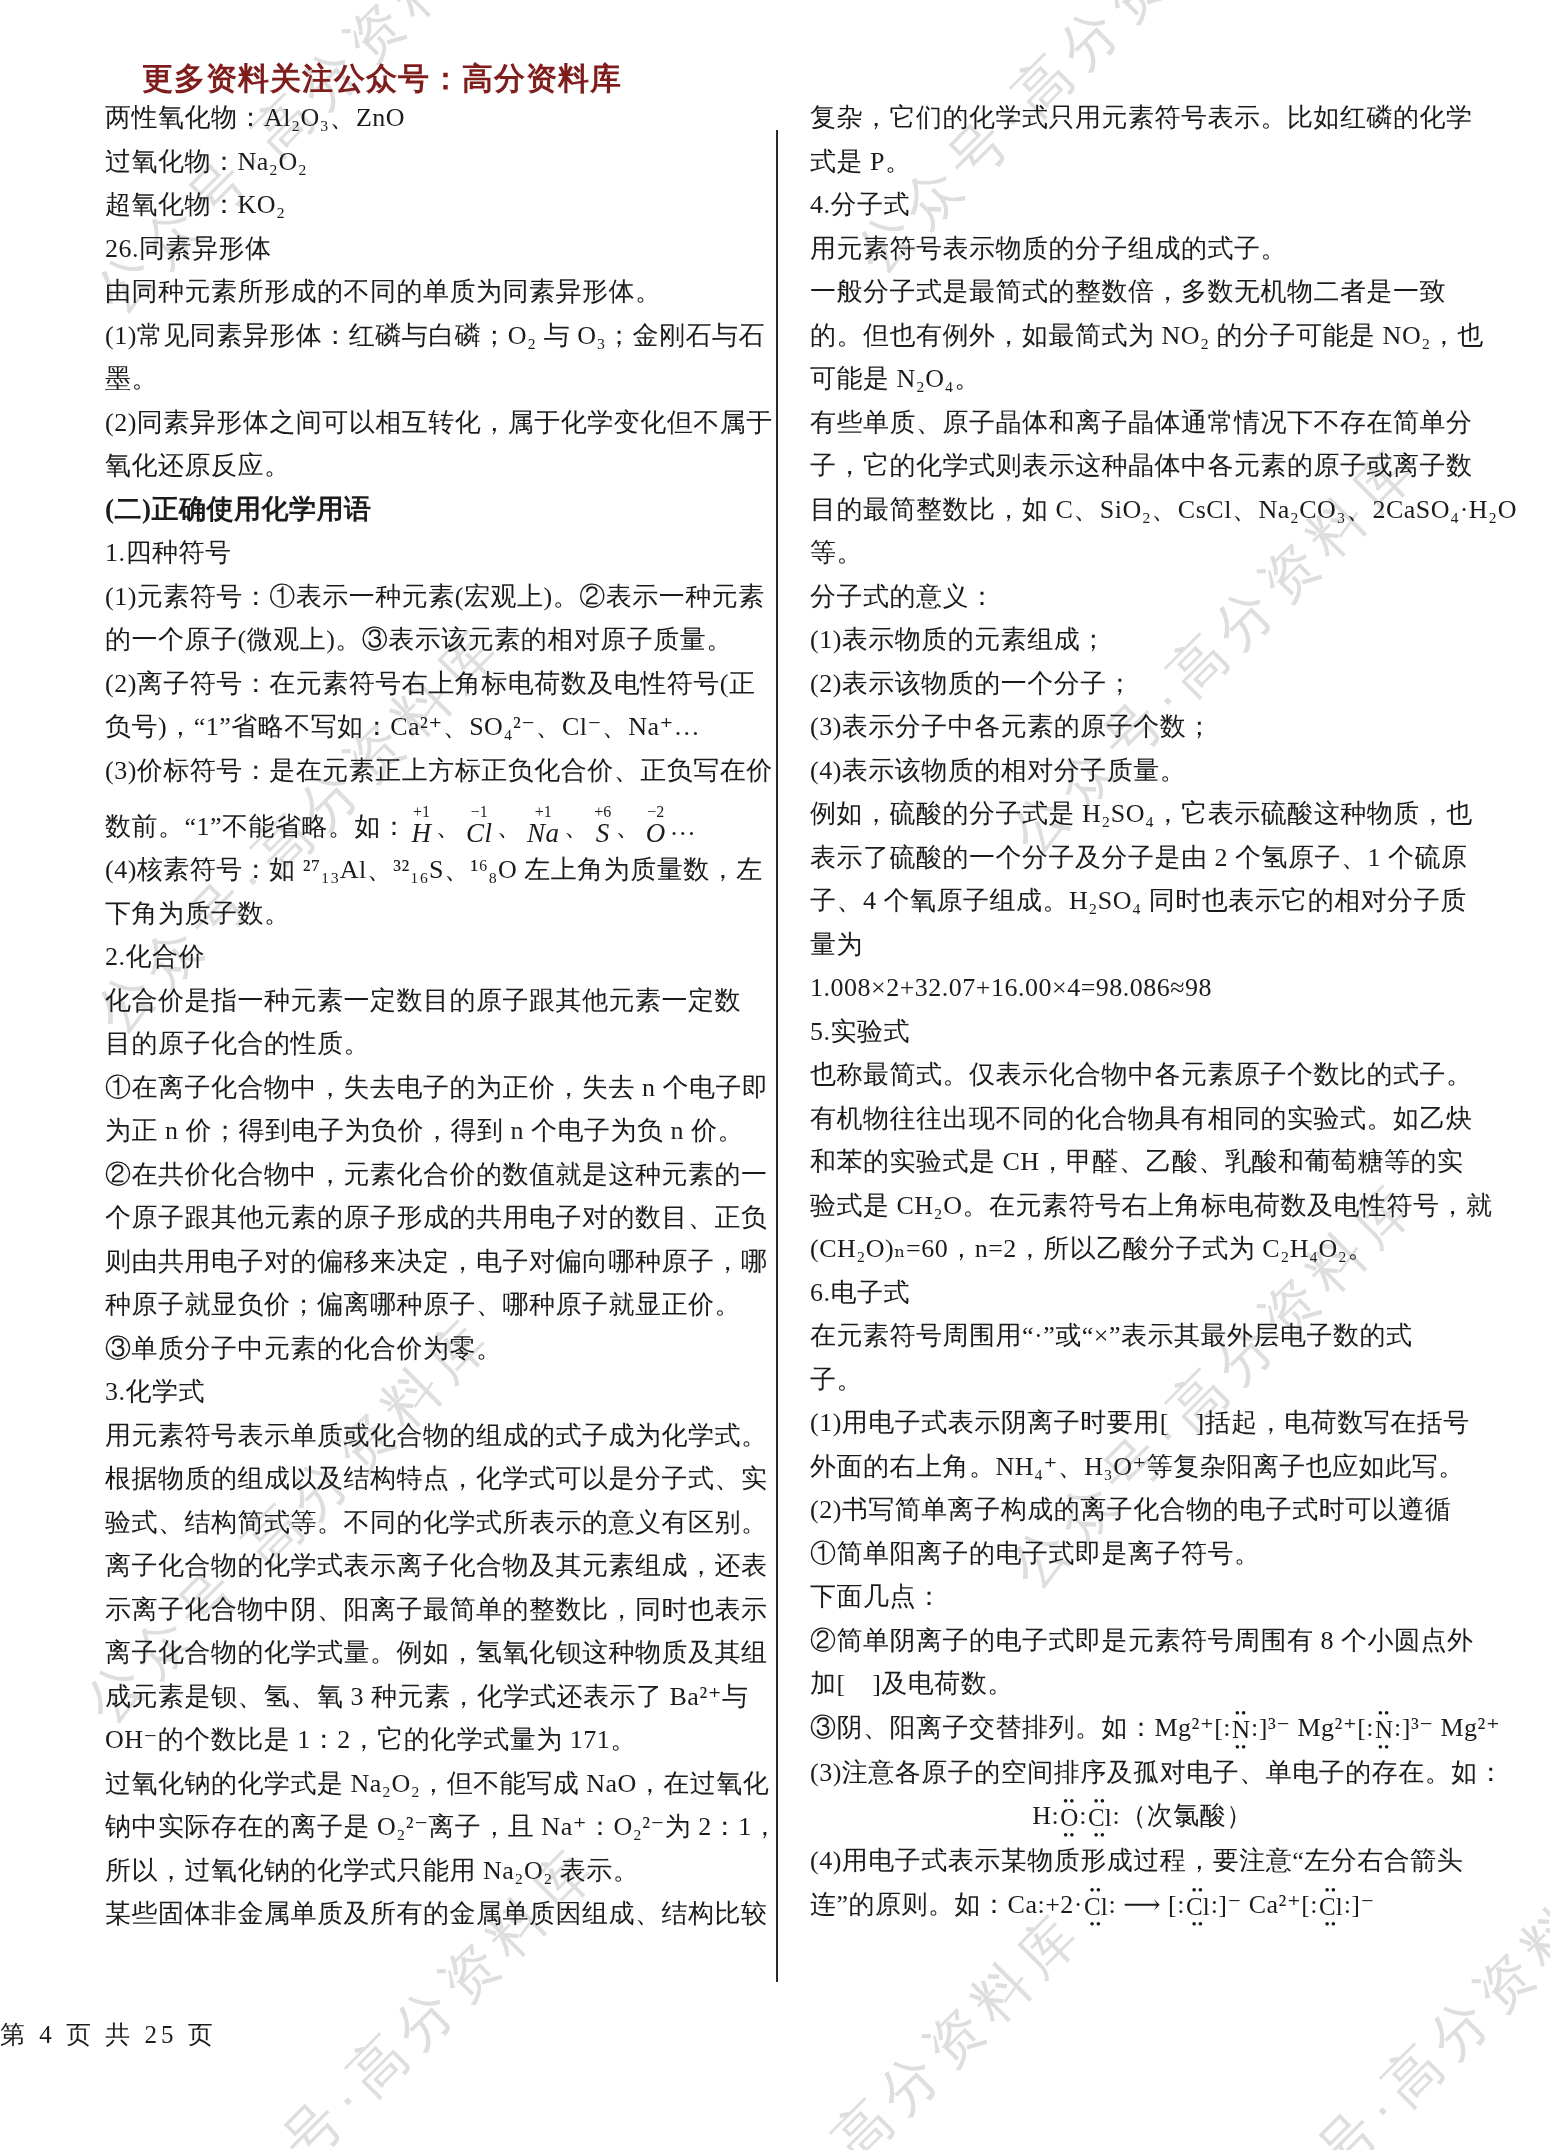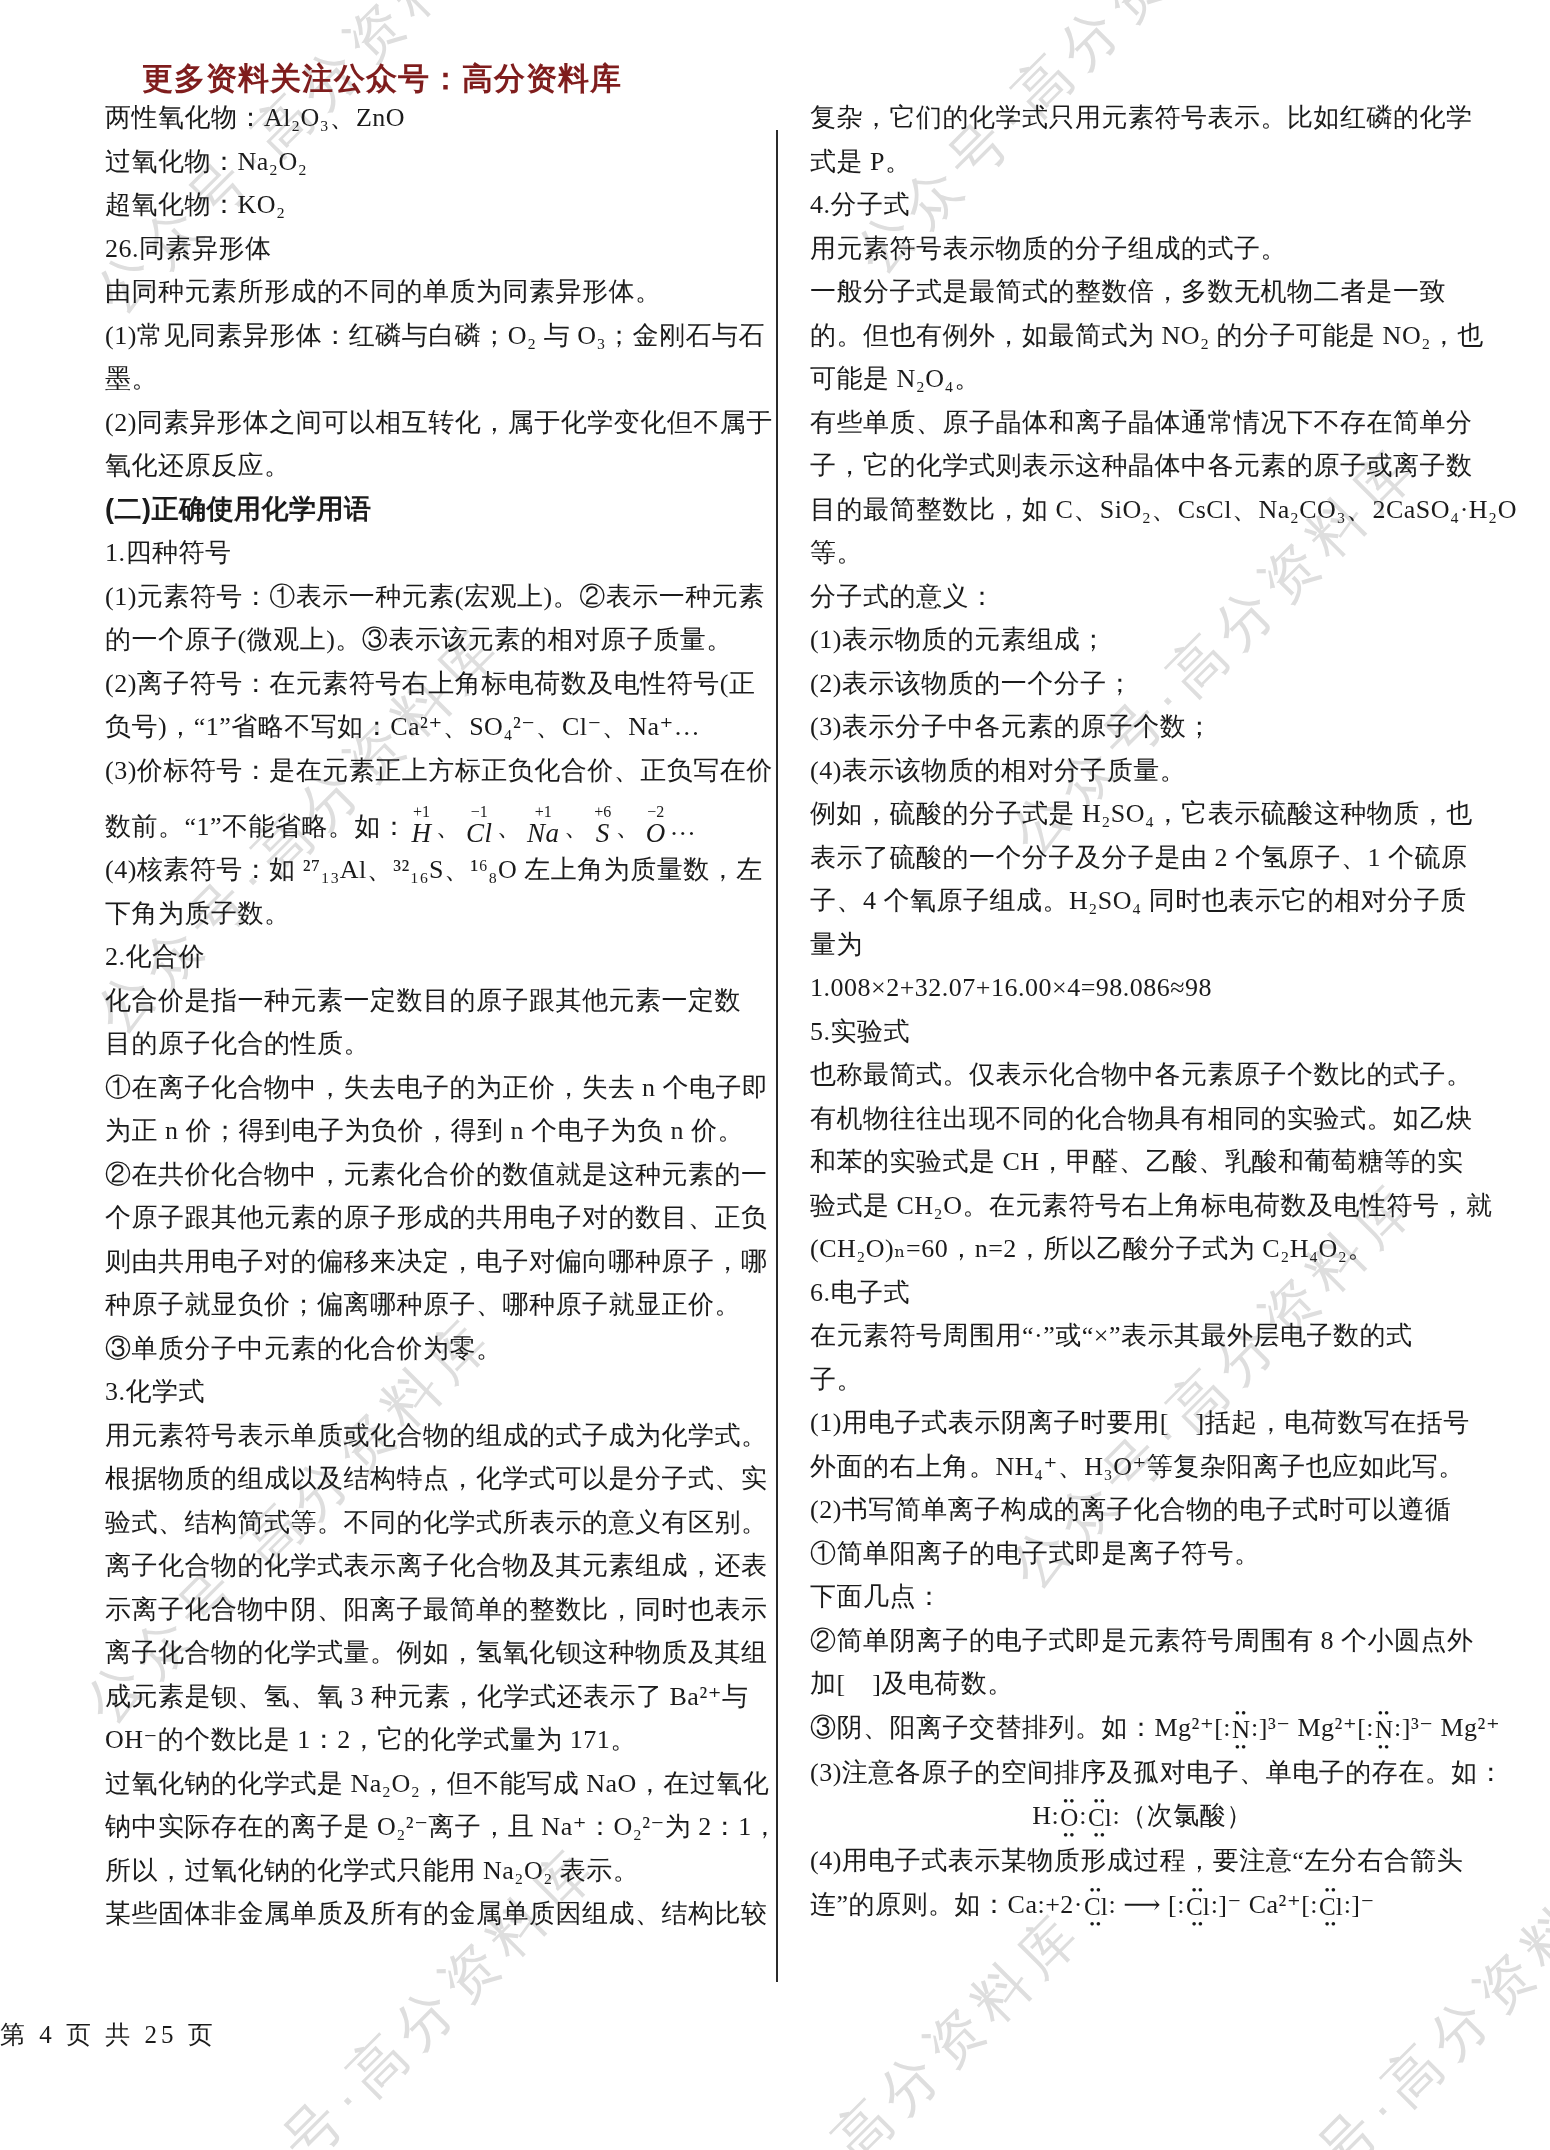--- a/index.html
+++ b/index.html
@@ -34,21 +34,21 @@
     position:absolute;left:776px;top:130px;width:2px;height:1852px;
     background:#2b2b2b;z-index:2;
   }
   .col{position:absolute;top:96px;z-index:2;}
   .col-left{left:105px;width:660px;}
   .col-right{left:810px;width:665px;}
   .line{
     font-size:26px;line-height:43.5px;min-height:43.5px;
     white-space:nowrap;letter-spacing:0.5px;
   }
-  .line.bold{font-weight:bold;font-family:Liberation Sans, sans-serif;font-size:27px;}
+  .line.bold{font-weight:bold;font-family:Liberation Serif, serif;font-size:27px;}
   .line.center{text-align:center;}
   .line.vline{margin-top:12px;}
   
   .vstack{
     display:inline-flex;flex-direction:column;align-items:center;
     vertical-align:bottom;margin:0 4px;
   }
   .vtop{font-size:16px;line-height:15px;letter-spacing:0;}
   .vsym{font-style:italic;font-size:27px;line-height:29px;}
   

